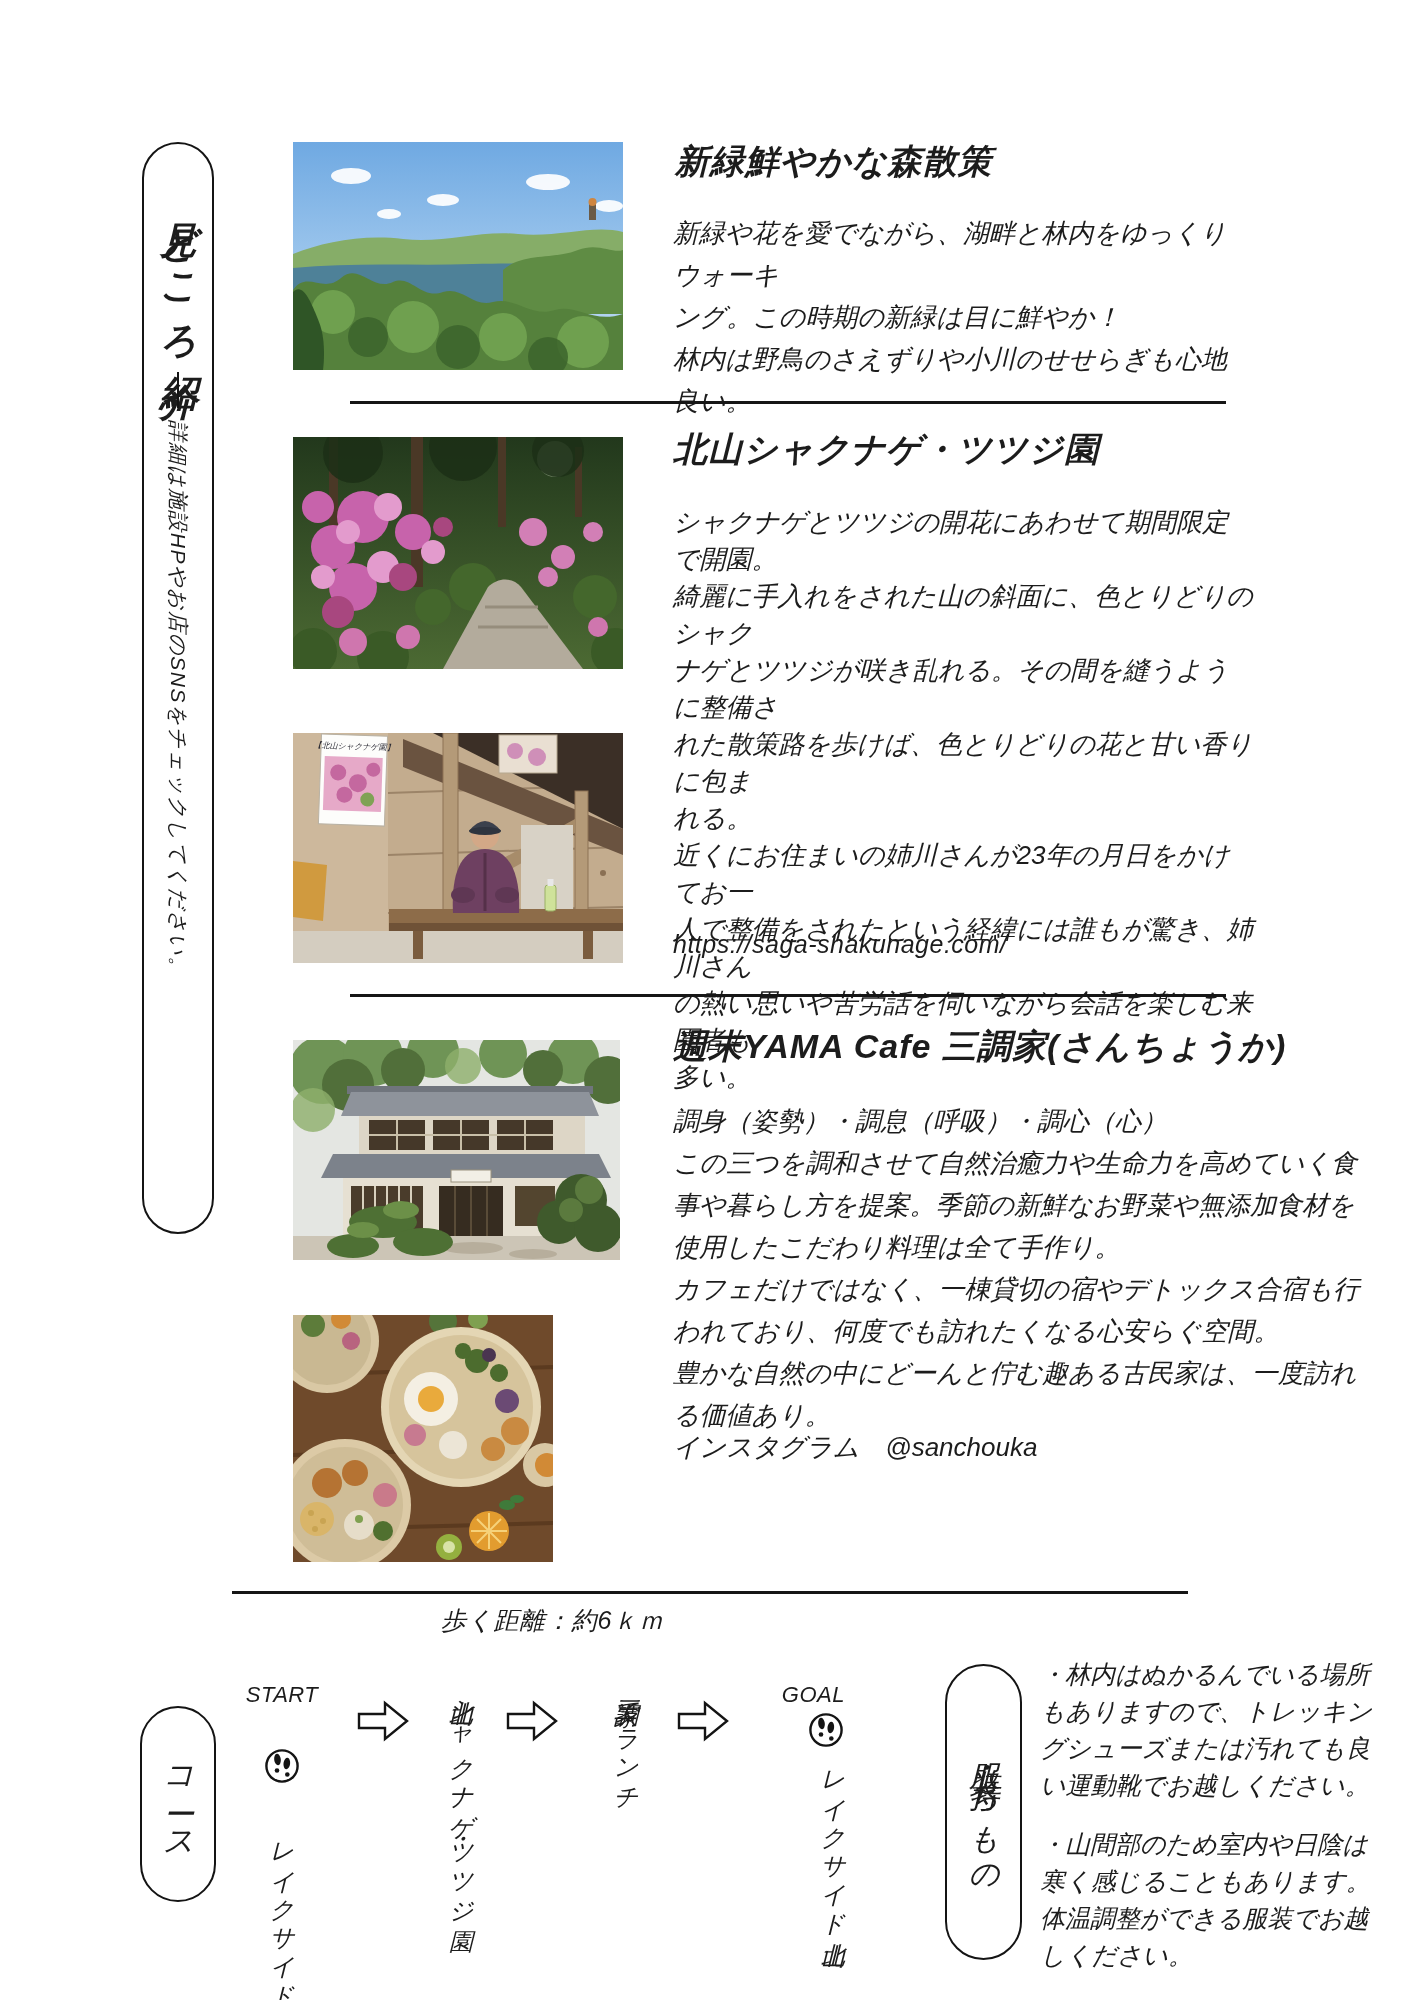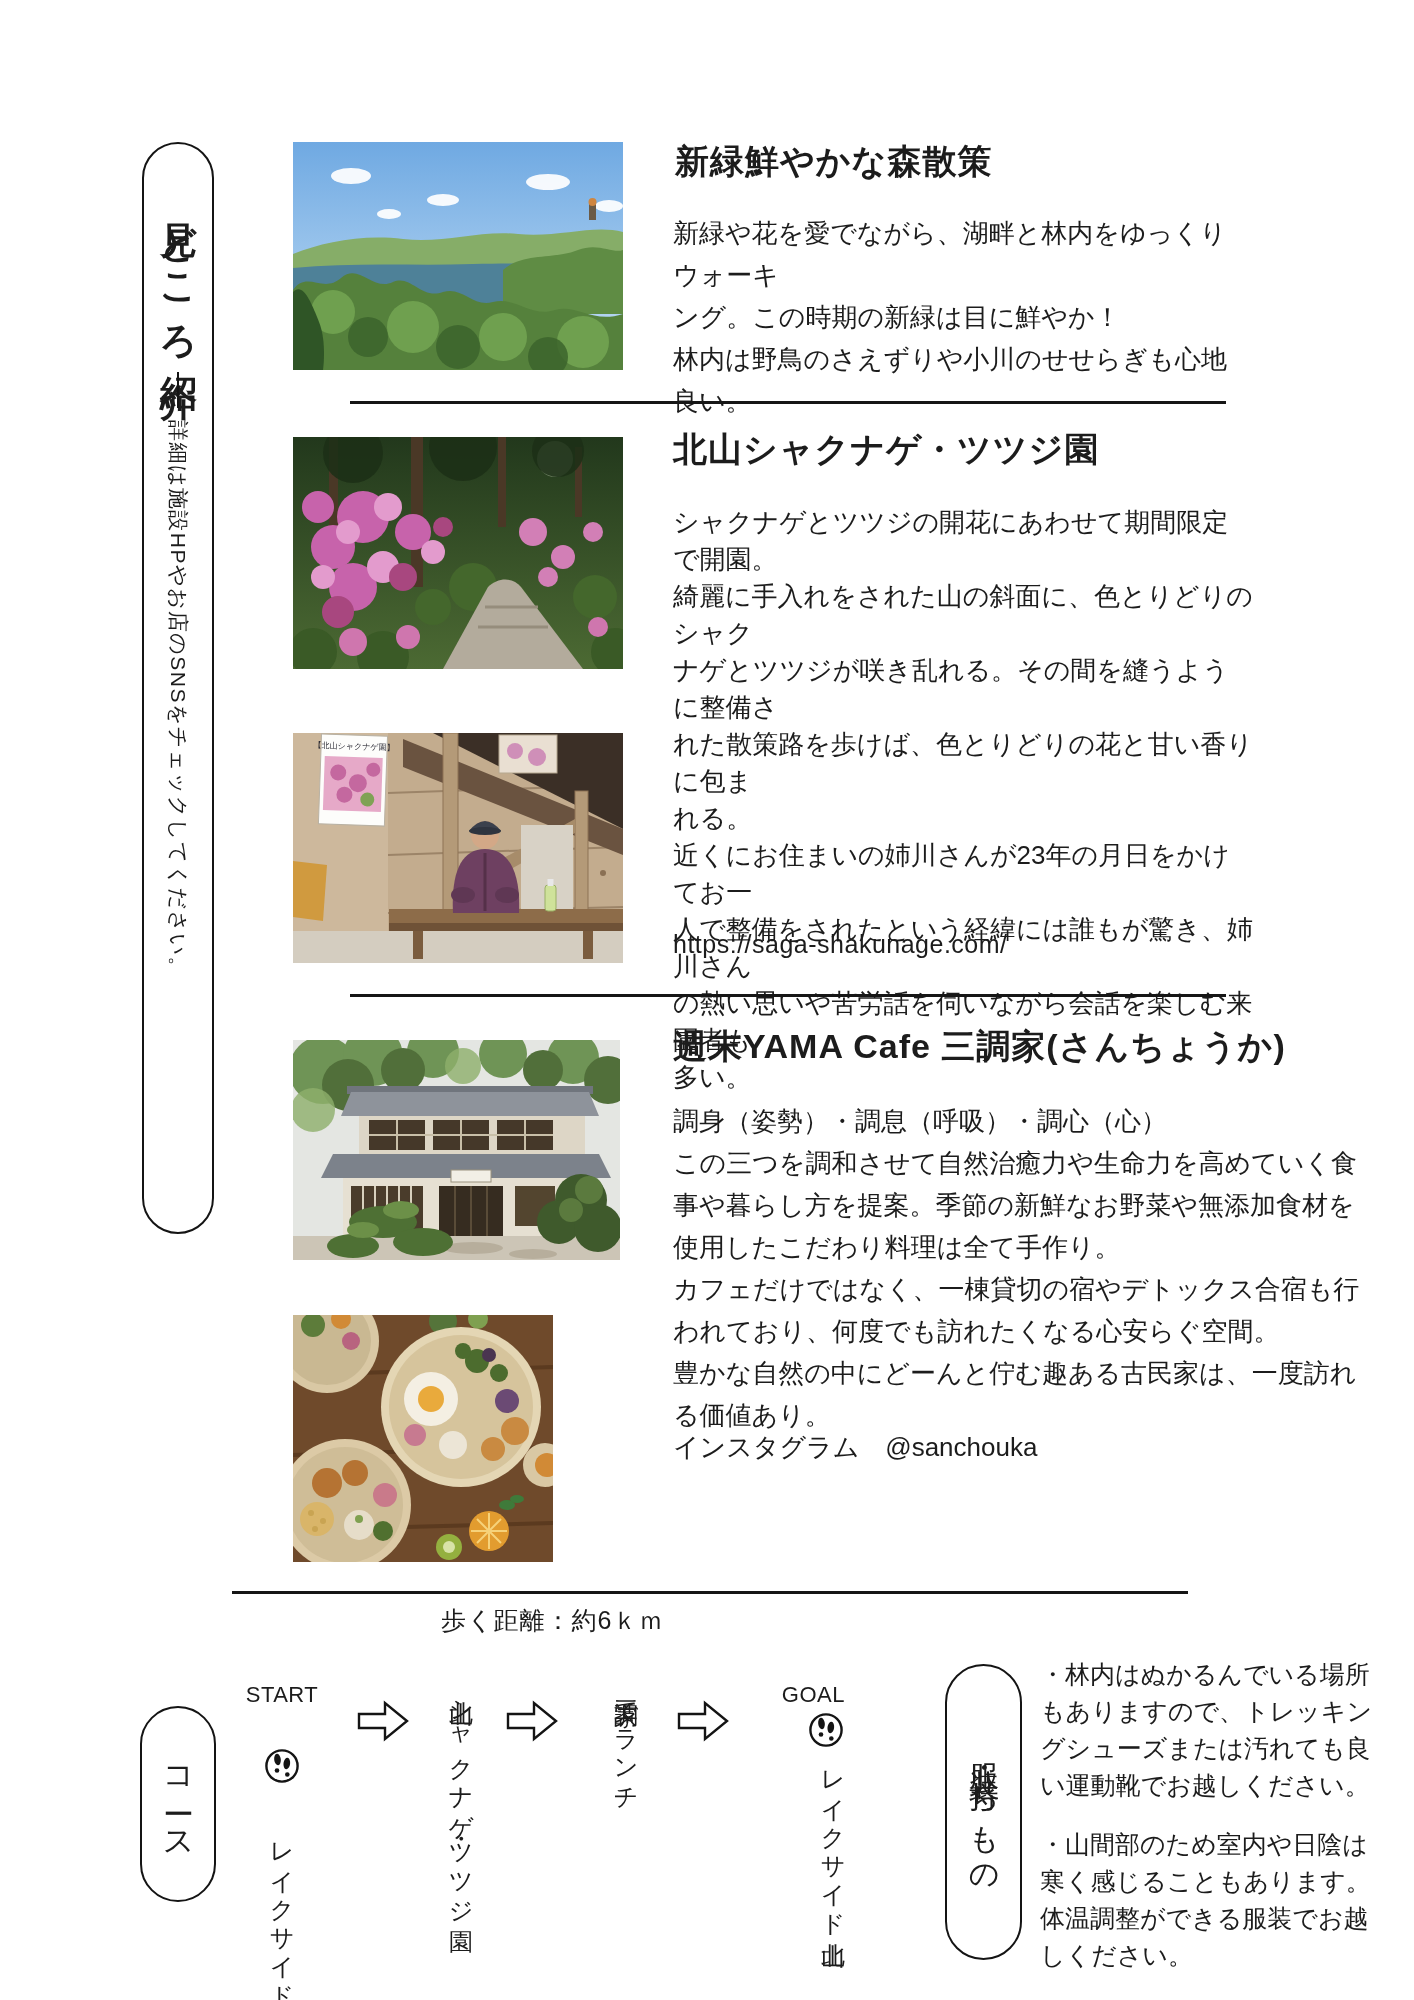--- a/index.html
+++ b/index.html
@@ -1,18 +1,18 @@
 <!DOCTYPE html>
 <html><head>
 <meta charset="utf-8">
 <style>
   html,body{margin:0;padding:0;background:#fff;}
   .page{position:relative;width:1414px;height:2000px;background:#ffffff;
         font-family:"Liberation Sans","DejaVu Sans",sans-serif;color:#1c1c1c;overflow:hidden;}
-  .abs{position:absolute;}
+  .abs{position:absolute;font-style:italic;}
   .pill{border:2.5px solid #141414;border-radius:42px;background:#fff;
         display:flex;flex-direction:column;align-items:center;box-sizing:border-box;}
   .vtext{writing-mode:vertical-rl;text-orientation:mixed;}
   .vside{writing-mode:vertical-rl;text-orientation:sideways;}
   .sec-title{font-weight:bold;font-size:34px;letter-spacing:1px;white-space:nowrap;}
   .body-text{font-size:26px;line-height:42px;white-space:pre-line;margin-top:23px;}
   .divider{height:2.5px;background:#161616;}
   .url-text{font-size:25px;letter-spacing:.5px;}
   .insta-text{font-size:26px;}
   .distance{font-size:25px;letter-spacing:1px;}

